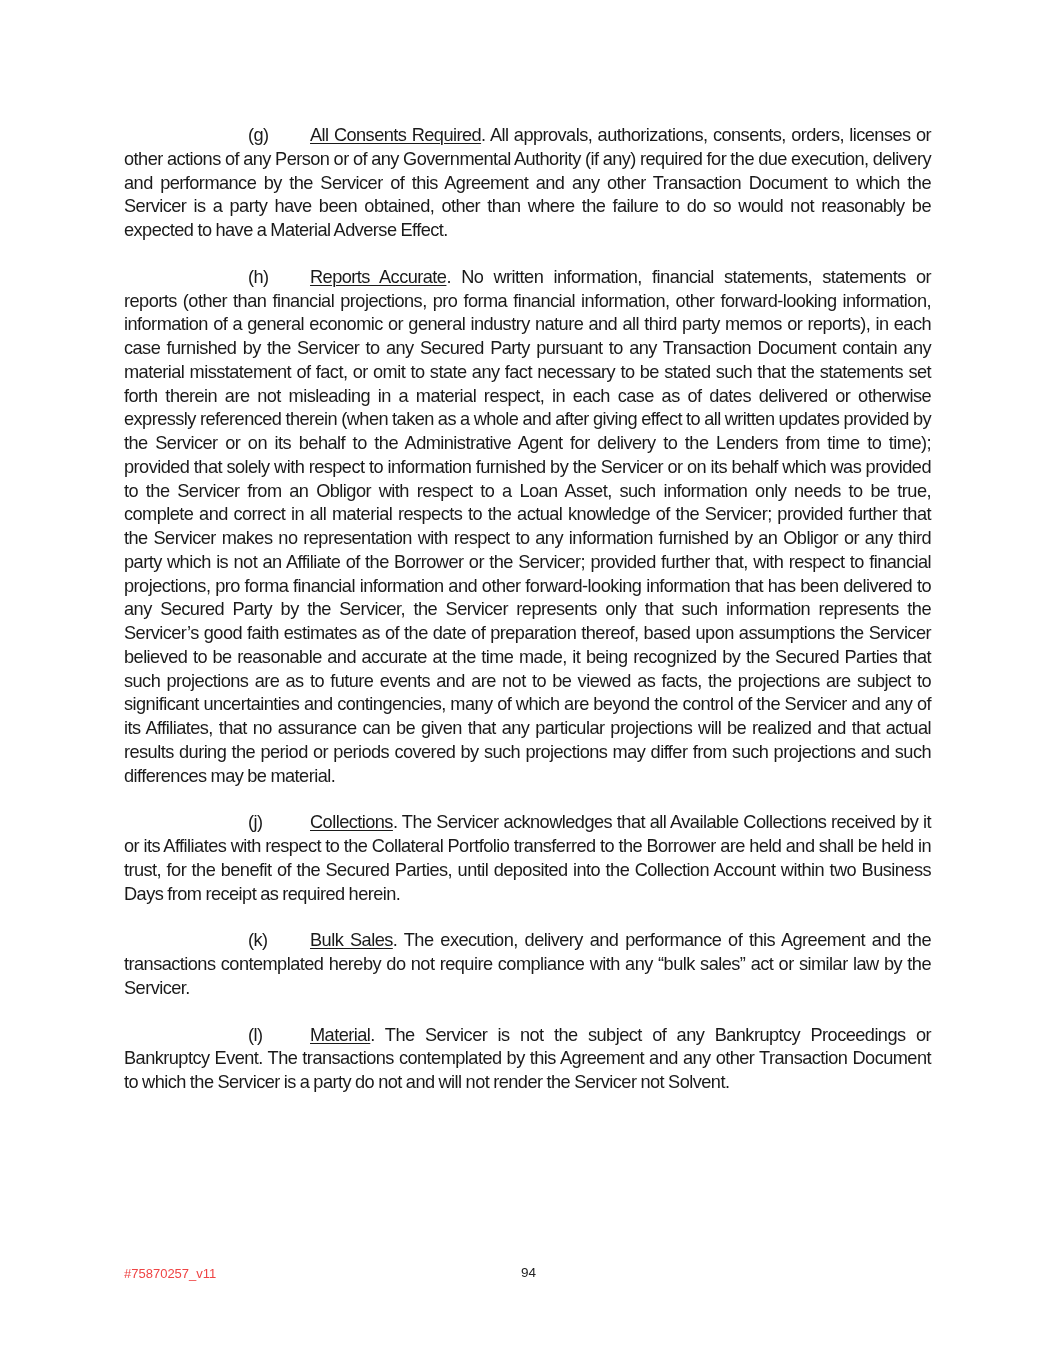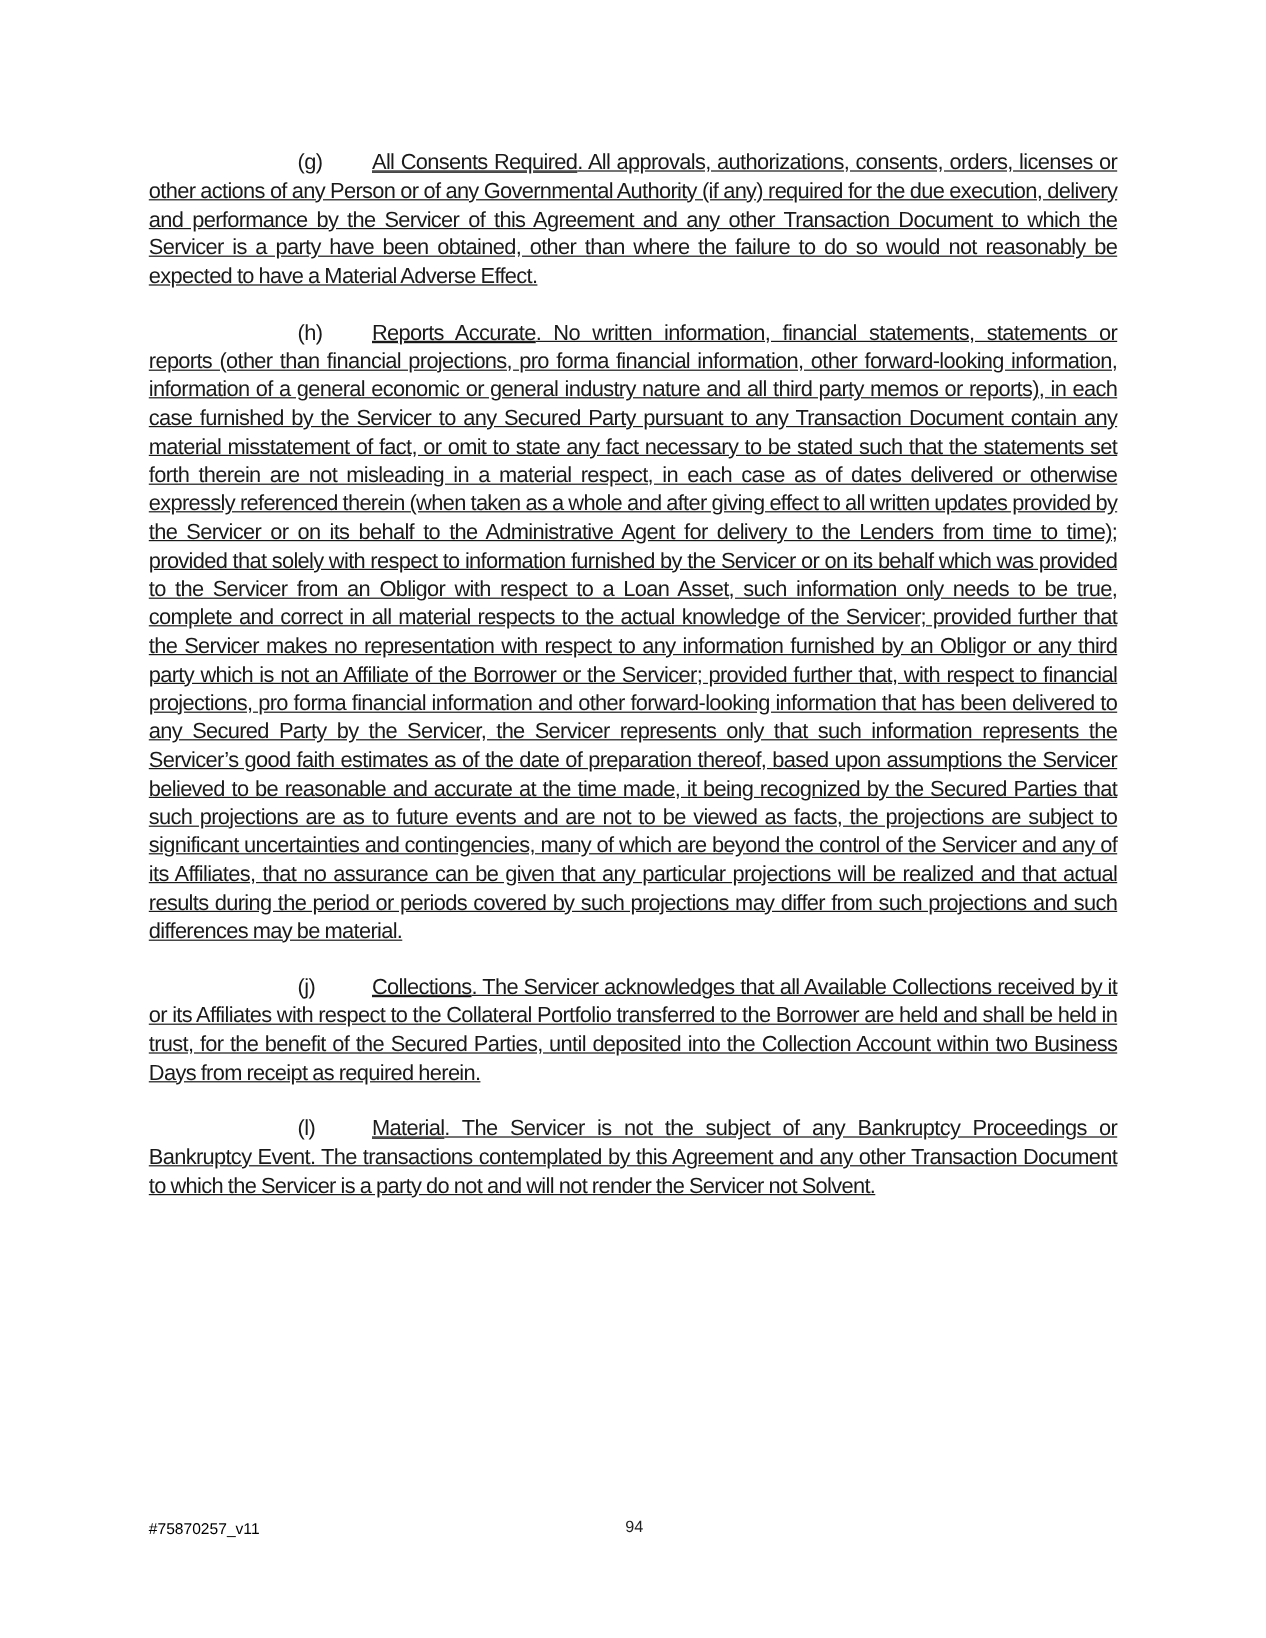--- a/index.html
+++ b/index.html
@@ -31,39 +31,38 @@
     .para {
       margin: 0 0 23px 0;
       font-family: "Liberation Sans", sans-serif;
       font-size: 18.2px;
       line-height: 23.75px;
       text-align: justify;
       text-align-last: left;
       letter-spacing: -0.55px;
       word-spacing: -0.5px;
       hyphens: none;
-      text-decoration: underline;
     }
     .label {
       display: inline-block;
       width: 62px;
       margin-left: 124px;
     }
     .heading {
       text-decoration: underline;
       text-underline-offset: 2px;
       text-decoration-thickness: 1px;
     }
     .footer-id {
       position: absolute;
       left: 124px;
       top: 1266px;
       font-family: "Liberation Sans", sans-serif;
       font-size: 13px;
-      color: #000000;
+      color: #ef4444;
     }
     .footer-page {
       position: absolute;
       left: 521px;
       top: 1265px;
       font-family: "Liberation Sans", sans-serif;
       font-size: 13.5px;
       color: #222;
     }
   </style>
@@ -73,20 +72,21 @@
 <div class="page">
   <div class="body-text">
 
     <p class="para"><span class="label">(g)</span><span class="heading">All Consents Required</span><span>.  All approvals, authorizations, consents, orders, licenses or other actions of any Person or of any Governmental Authority (if any) required for the due execution, delivery and performance by the Servicer of this Agreement and any other Transaction Document to which the Servicer is a party have been obtained, other than where the failure to do so would not reasonably be expected to have a Material Adverse Effect.</span></p>
 
     <p class="para"><span class="label">(h)</span><span class="heading">Reports Accurate</span><span>.  No written information, financial statements, statements or reports (other than financial projections, pro forma financial information, other forward-looking information, information of a general economic or general industry nature and all third party memos or reports), in each case furnished by the Servicer to any Secured Party pursuant to any Transaction Document contain any material misstatement of fact, or omit to state any fact necessary to be stated such that the statements set forth therein are not misleading in a material respect, in each case as of dates delivered or otherwise expressly referenced therein (when taken as a whole and after giving effect to all written updates provided by the Servicer or on its behalf to the Administrative Agent for delivery to the Lenders from time to time); provided that solely with respect to information furnished by the Servicer or on its behalf which was provided to the Servicer from an Obligor with respect to a Loan Asset, such information only needs to be true, complete and correct in all material respects to the actual knowledge of the Servicer; provided further that the Servicer makes no representation with respect to any information furnished by an Obligor or any third party which is not an Affiliate of the Borrower or the Servicer; provided further that, with respect to financial projections, pro forma financial information and other forward-looking information that has been delivered to any Secured Party by the Servicer, the Servicer represents only that such information represents the Servicer’s good faith estimates as of the date of preparation thereof, based upon assumptions the Servicer believed to be reasonable and accurate at the time made, it being recognized by the Secured Parties that such projections are as to future events and are not to be viewed as facts, the projections are subject to significant uncertainties and contingencies, many of which are beyond the control of the Servicer and any of its Affiliates, that no assurance can be given that any particular projections will be realized and that actual results during the period or periods covered by such projections may differ from such projections and such differences may be material.</span></p>
 
 
     <p class="para"><span class="label">(j)</span><span class="heading">Collections</span><span>.  The Servicer acknowledges that all Available Collections received by it or its Affiliates with respect to the Collateral Portfolio transferred to the Borrower are held and shall be held in trust, for the benefit of the Secured Parties, until deposited into the Collection Account within two Business Days from receipt as required herein.</span></p>
 
+    <p class="para"><span class="label">(k)</span><span class="heading">Bulk Sales</span><span>.  The execution, delivery and performance of this Agreement and the transactions contemplated hereby do not require compliance with any “bulk sales” act or similar law by the Servicer.</span></p>
 
     <p class="para"><span class="label">(l)</span><span class="heading">Material</span><span>.  The Servicer is not the subject of any Bankruptcy Proceedings or Bankruptcy Event.  The transactions contemplated by this Agreement and any other Transaction Document to which the Servicer is a party do not and will not render the Servicer not Solvent.</span></p>
 
   </div>
 
   <div class="footer-id">#75870257_v11</div>
   <div class="footer-page">94</div>
 </div>
 
 </body></html>

